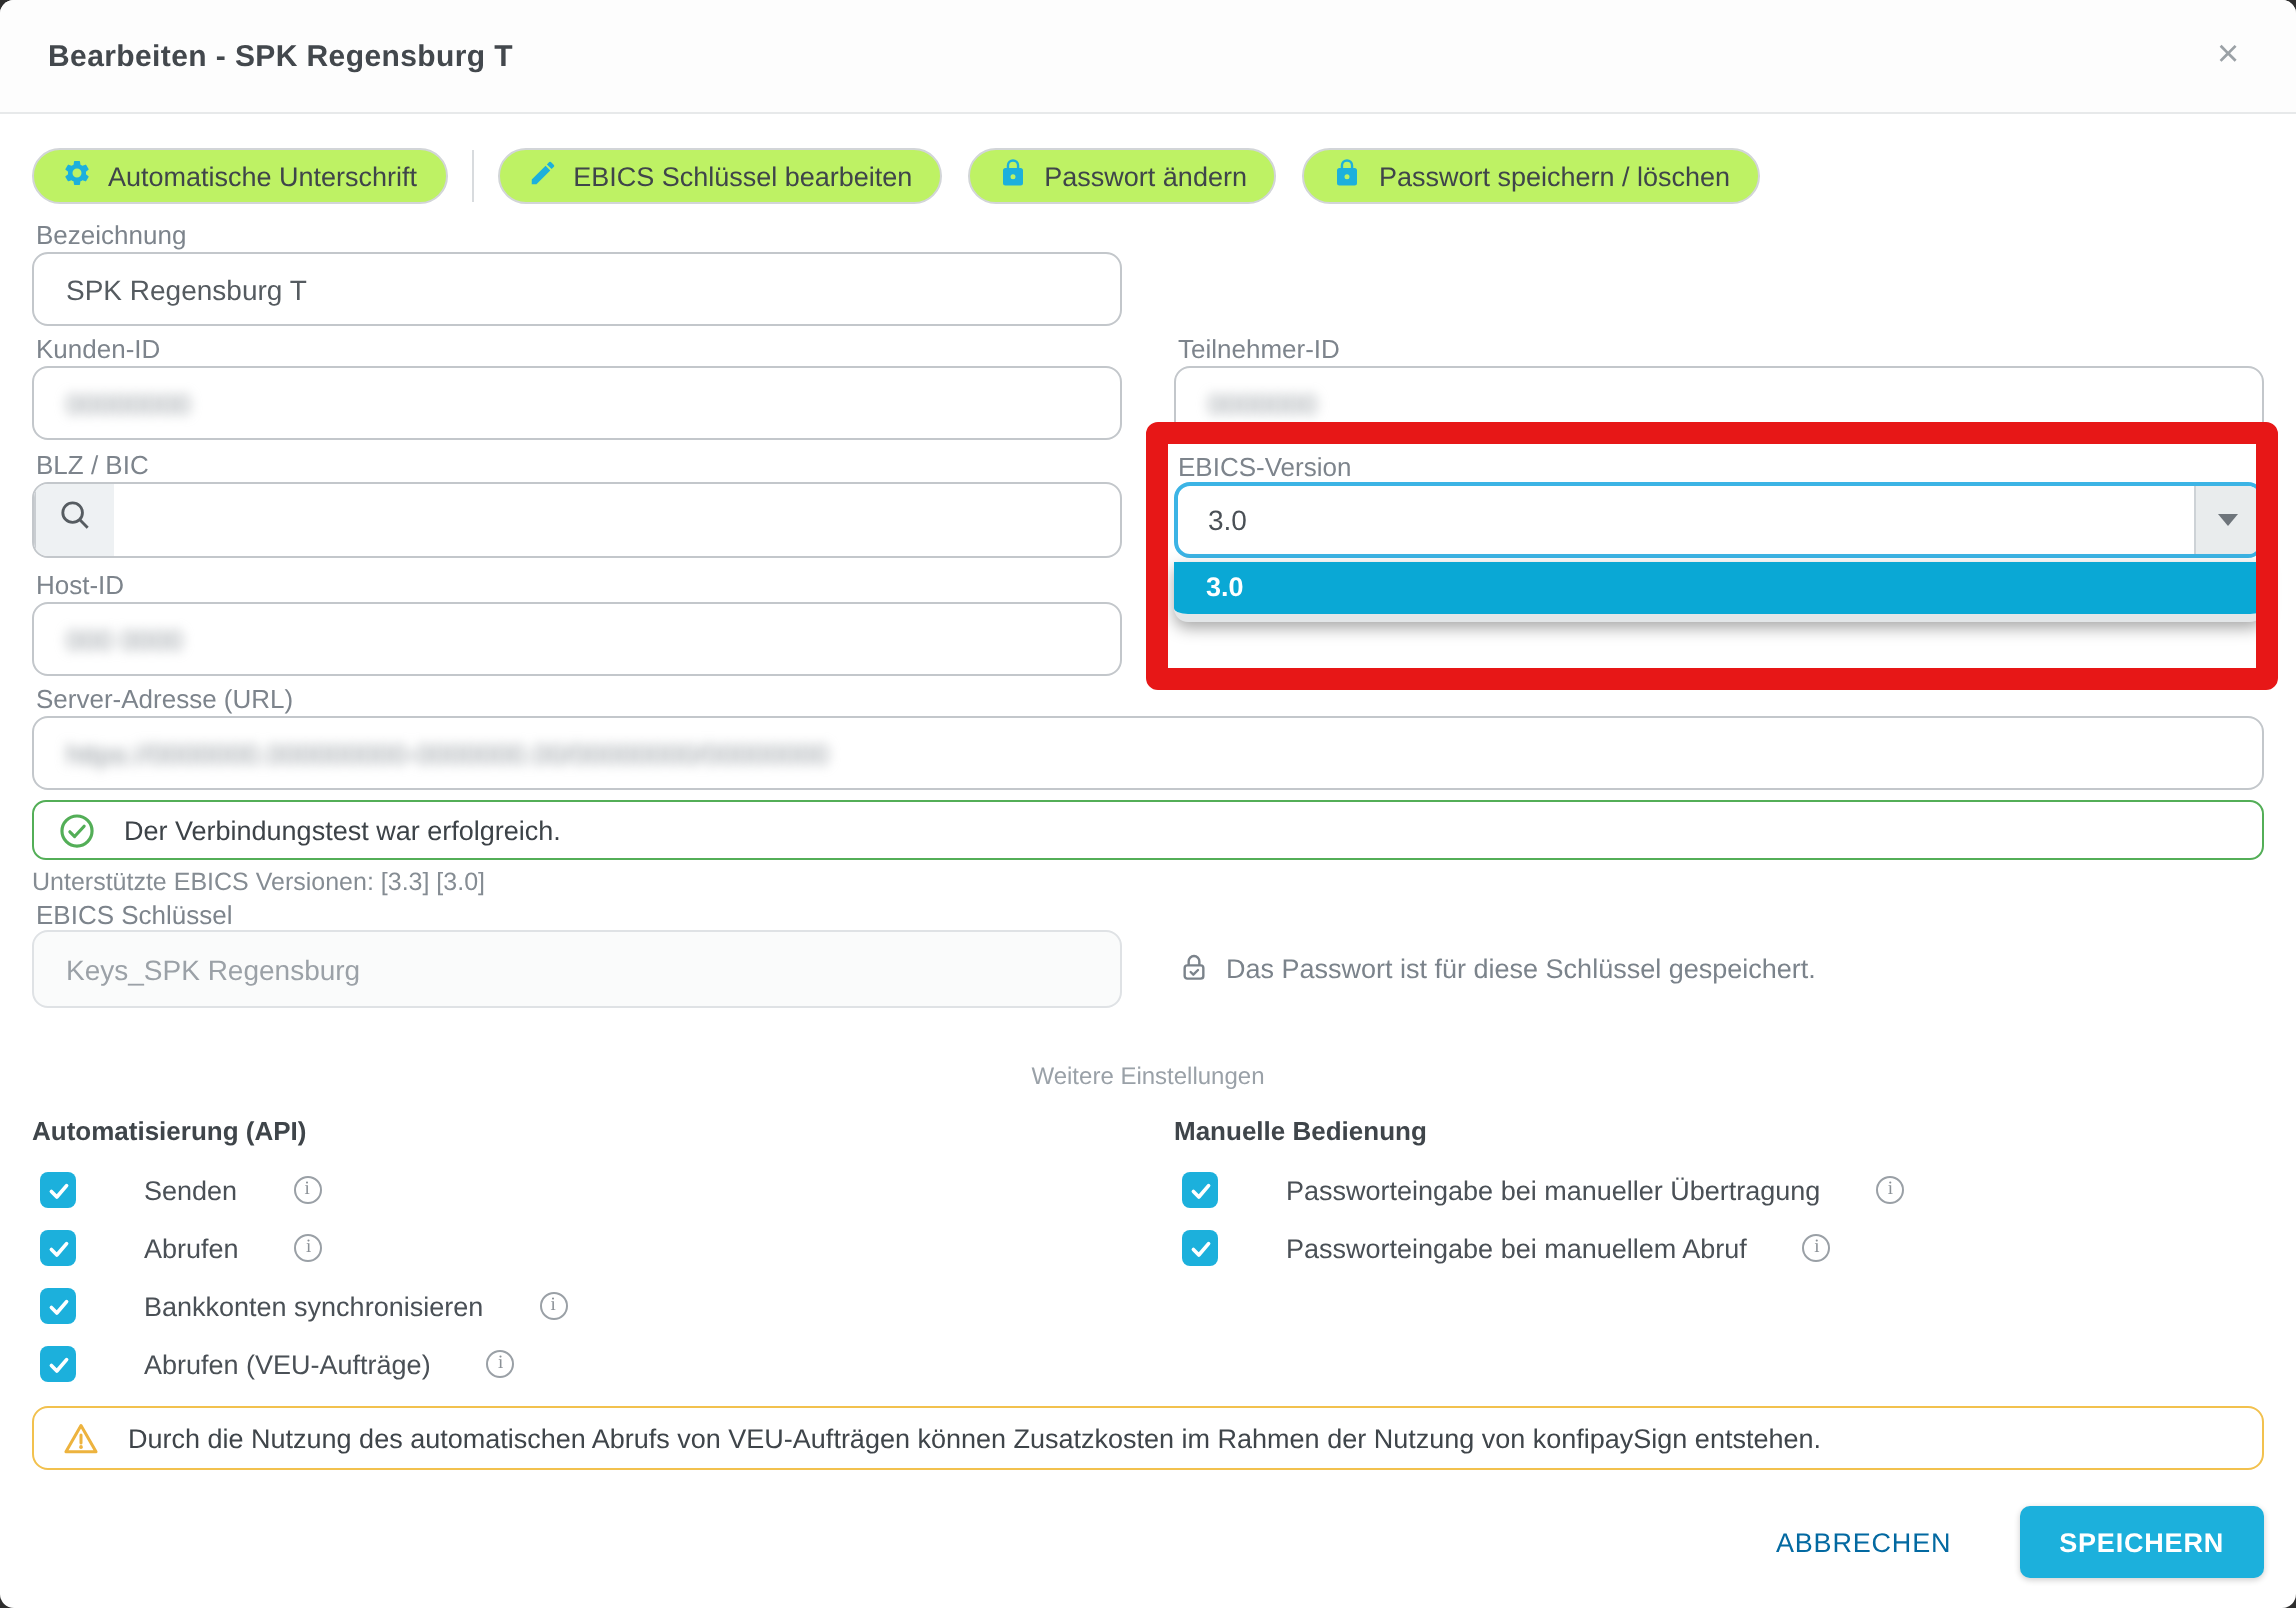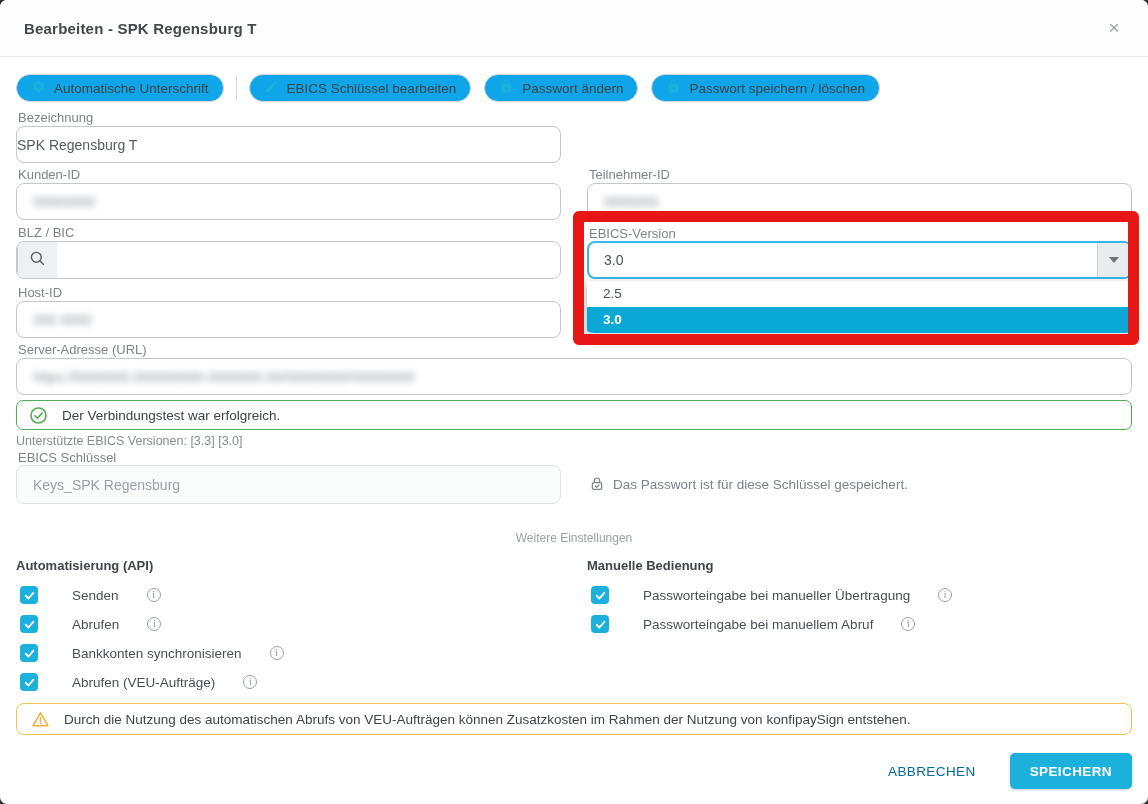--- a/index.html
+++ b/index.html
@@ -6,30 +6,30 @@
   html,body { width:1148px; height:804px; background:#2e2e2e; font-family:"Liberation Sans", sans-serif; }
   .dialog { position:relative; width:1148px; height:804px; background:#ffffff; border-radius:7px; overflow:hidden; }
 
   
   .hdr { position:absolute; left:0; top:0; width:100%; height:57px; background:#fdfdfd; border-bottom:1px solid #e7e9ea; }
   .hdr-title { position:absolute; left:24px; top:0; line-height:57px; font-size:15px; font-weight:bold; color:#43484d; letter-spacing:.2px; }
   .hdr-close { position:absolute; right:22px; top:16px; width:24px; height:24px; text-align:center; line-height:24px; font-size:19px; color:#9ba1a6; cursor:pointer; }
 
   
   .toolbar { position:absolute; left:16px; top:74px; display:flex; align-items:center; }
-  .tbtn { display:inline-flex; align-items:center; gap:8px; height:28px; padding:0 14px; background:#0ea5e9;
+  .tbtn { display:inline-flex; align-items:center; gap:8px; height:28px; padding:0 14px; background:#bef264;
           border:1px solid #d2d5d8; border-radius:15px; font-size:13.5px; color:#3f454a; white-space:nowrap; cursor:pointer; }
   .tbtn svg { width:15px; height:15px; flex:0 0 auto; }
   .tb-sep { width:1px; height:26px; background:#d8dbde; margin:0 12px; }
   .tbtn + .tbtn { margin-left:13px; }
 
   
   .flabel { position:absolute; font-size:13px; color:#7d848c; }
   .inp { position:absolute; height:37px; border:1px solid #c3c7cb; border-radius:8px; background:#fff;
-         font-size:14px; color:#555b60; padding:0 0; outline:none; width:100%; }
+         font-size:14px; color:#555b60; padding:0 16px; outline:none; width:100%; }
   input.inp { display:block; }
   .inp::placeholder { color:#9aa1a8; }
   .inp-box { position:absolute; height:37px; border:1px solid #c3c7cb; border-radius:8px; background:#fff;
              display:flex; align-items:center; padding:0 16px; overflow:hidden; }
   .blurred { font-size:14px; color:#8e959b; filter:blur(3px); white-space:nowrap; user-select:none; }
   .inp-disabled { background:#fafbfb; border-color:#dfe2e5; color:#9ba1a7; }
 
   
   .inp-group { position:absolute; display:flex; height:38px; border:1px solid #c3c7cb; border-radius:8px; background:#fff; overflow:hidden; }
   .inp-group input { flex:1; border:none; outline:none; font-size:14px; color:#555b60; padding:0 16px; font-family:inherit; }
@@ -138,21 +138,20 @@
   </div>
 
   <div class="flabel" style="left:589px; top:226px;">EBICS-Version</div>
   <div class="select-box" style="left:587px; top:241px; width:545px;">
     <span class="select-val">3.0</span>
     <span class="select-arrow-seg">
         <span class="caret-down"></span>
       </span>
   </div>
   <div class="menu" style="left:587px; top:281px; width:545px; z-index:40;">
-    <div class="opt">2.5</div>
     <div class="opt sel">3.0</div>
   </div>
 
   <div class="flabel" style="left:18px; top:285px;">Host-ID</div>
   <div class="inp-box" style="left:16px; top:301px; width:545px;">
     <span class="blurred">000 0000</span>
   </div>
 
   <div class="flabel" style="left:18px; top:342px;">Server-Adresse (URL)</div>
   <div class="inp-box" style="left:16px; top:358px; width:1116px;">

